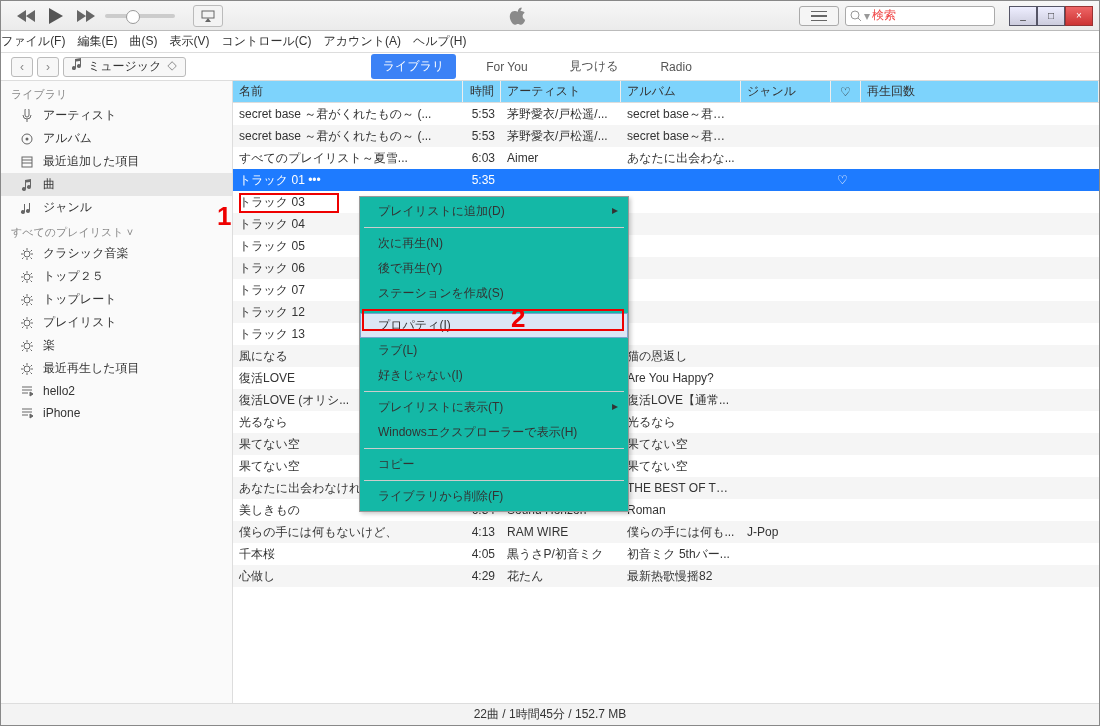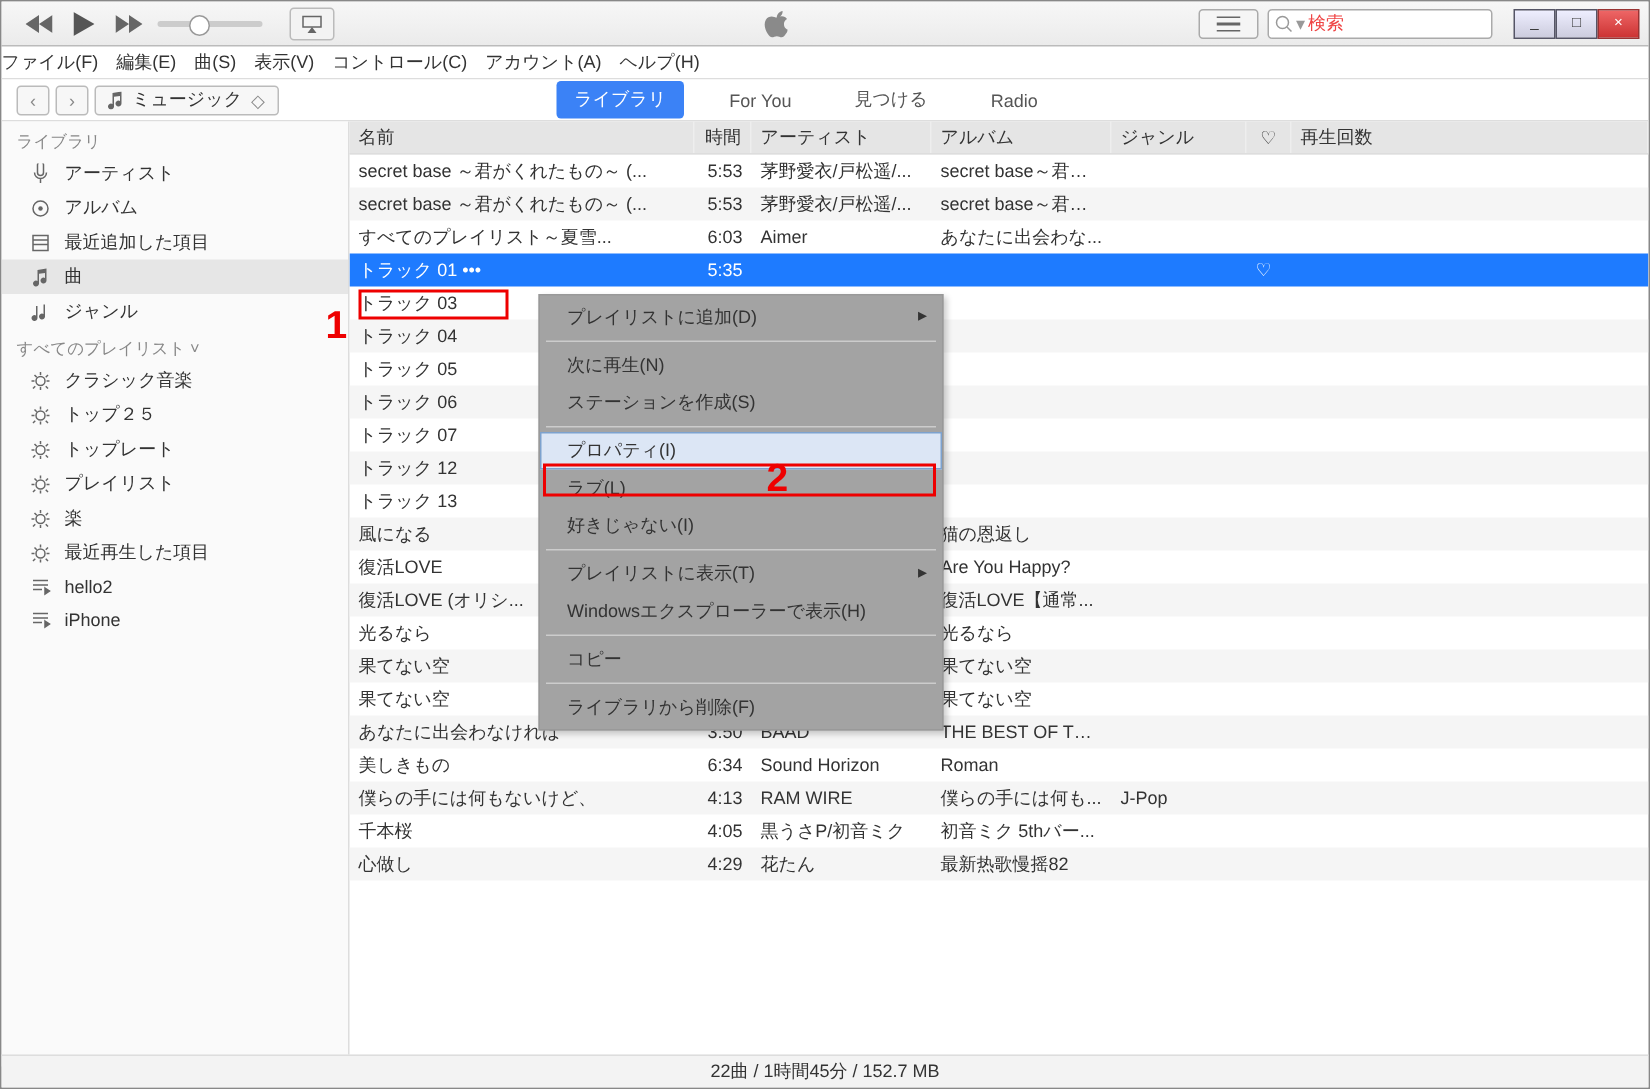--- a/index.html
+++ b/index.html
@@ -15,48 +15,48 @@
 .listbtn{width:40px;height:20px;border:1px solid #aaa;border-radius:3px;background:#f5f5f5;display:flex;align-items:center;justify-content:center}
 .searchbox{width:150px;height:20px;border:1px solid #aaa;border-radius:3px;background:#fff;display:flex;align-items:center;padding:0 4px;color:#999}
 .winbtns{display:flex;gap:0;margin-left:8px}
 .winbtn{width:28px;height:20px;border:1px solid #556;background:linear-gradient(#eef,#ccd);display:flex;align-items:center;justify-content:center;font-size:10px}
 .winbtn.close{background:linear-gradient(#e66,#c33);color:#fff;border-color:#933}
 .menubar{height:22px;background:#fff;border-bottom:1px solid #ddd;display:flex;align-items:center;padding:0 0;gap:12px;color:#333}
 .menubar span{cursor:default}
 .navrow{height:28px;background:#fff;border-bottom:1px solid #ddd;display:flex;align-items:center}
 .navleft{display:flex;align-items:center;gap:4px;padding:0 10px}
 .navbtn{width:22px;height:20px;border:1px solid #bbb;border-radius:3px;display:flex;align-items:center;justify-content:center;background:#f7f7f7;color:#888}
-.catselect{height:20px;border:1px solid #bbb;border-radius:3px;padding:0 8px;display:flex;align-items:center;gap:6px;background:#f7f7f7}
+.catselect{height:20px;border:1px solid #bbb;border-radius:3px;padding:0 8px;display:flex;gap:6px;background:#f7f7f7}
 .navcenter{flex:1;display:flex;justify-content:center;gap:18px;align-items:center}
 .tab{padding:4px 12px;color:#555}
 .tab.active{background:#3b82f6;color:#fff;border-radius:3px}
 .maingrid{display:flex;height:630px}
 .sidebar{width:232px;border-right:1px solid #ddd;background:#fafafa;overflow:hidden}
 .sbhead{padding:6px 10px 2px;color:#888;font-size:11px}
 .sbitem{padding:3px 10px 3px 18px;display:flex;align-items:center;gap:8px;color:#333}
 .sbitem.sel{background:#e6e6e6}
 .sbicon{width:16px;height:16px;color:#666;display:flex;align-items:center;justify-content:center}
 .content{flex:1;display:flex;flex-direction:column;position:relative}
-.thead{height:22px;background:#e5e5e5;border-bottom:1px solid #ddd;display:flex;align-items:center;color:#555;user-select:none}
+.thead{height:22px;background:#7dd3fc;border-bottom:1px solid #ddd;display:flex;align-items:center;color:#555;user-select:none}
 .th{padding:0 6px;border-right:1px solid #eee;height:100%;display:flex;align-items:center}
 .c-name{width:230px}
 .c-time{width:38px;justify-content:flex-end}
 .c-artist{width:120px}
 .c-album{width:120px}
 .c-genre{width:90px}
 .c-fav{width:30px;justify-content:center}
 .c-play{flex:1}
 .rows{flex:1;overflow:hidden}
 .row{height:22px;display:flex;align-items:center}
 .row:nth-child(even){background:#f5f5f5}
 .row.selected{background:#1e7bff;color:#fff}
 .row.selected .cell{color:#fff}
 .cell{padding:0 6px;white-space:nowrap;overflow:hidden;text-overflow:ellipsis}
 .statusbar{position:absolute;bottom:0;left:0;right:0;height:22px;background:#f3f3f3;border-top:1px solid #ddd;display:flex;align-items:center;justify-content:center;color:#555}
-.ctxmenu{position:absolute;left:358px;top:195px;width:270px;background:#a3a3a3;border:1px solid #999;box-shadow:2px 2px 4px rgba(0,0,0,.2);z-index:100;padding:2px 0}
+.ctxmenu{position:absolute;left:358px;top:195px;width:270px;background:#14b8a6;border:1px solid #999;box-shadow:2px 2px 4px rgba(0,0,0,.2);z-index:100;padding:2px 0}
 .ctxitem{padding:4px 18px;position:relative}
 .ctxitem.hl{background:#dce6f5;outline:1px solid #7da2ce;outline-offset:-1px}
 .ctxsep{height:1px;background:#ccc;margin:3px 4px}
 .ctxarrow{position:absolute;right:10px;top:4px}
 .annot{position:absolute;border:2px solid #e00;z-index:200;pointer-events:none}
 .annot-num{position:absolute;color:#e00;font-size:26px;font-weight:bold;z-index:201}
 .heart{color:#fff}
 svg{display:block}
 </style>
 </head>
@@ -472,20 +472,21 @@
           <div class="cell c-play"></div>
         </div>
       </div>
   </div>
 </div>
 
 <div class="ctxmenu" id="ctxmenu">
     <div class="ctxitem">プレイリストに追加(D)<span class="ctxarrow">▸</span></div>
     <div class="ctxsep"></div>
     <div class="ctxitem">次に再生(N)</div>
+    <div class="ctxitem">後で再生(Y)</div>
     <div class="ctxitem">ステーションを作成(S)</div>
     <div class="ctxsep"></div>
     <div class="ctxitem hl">プロパティ(I)</div>
     <div class="ctxitem">ラブ(L)</div>
     <div class="ctxitem">好きじゃない(I)</div>
     <div class="ctxsep"></div>
     <div class="ctxitem">プレイリストに表示(T)<span class="ctxarrow">▸</span></div>
     <div class="ctxitem">Windowsエクスプローラーで表示(H)</div>
     <div class="ctxsep"></div>
     <div class="ctxitem">コピー</div>

